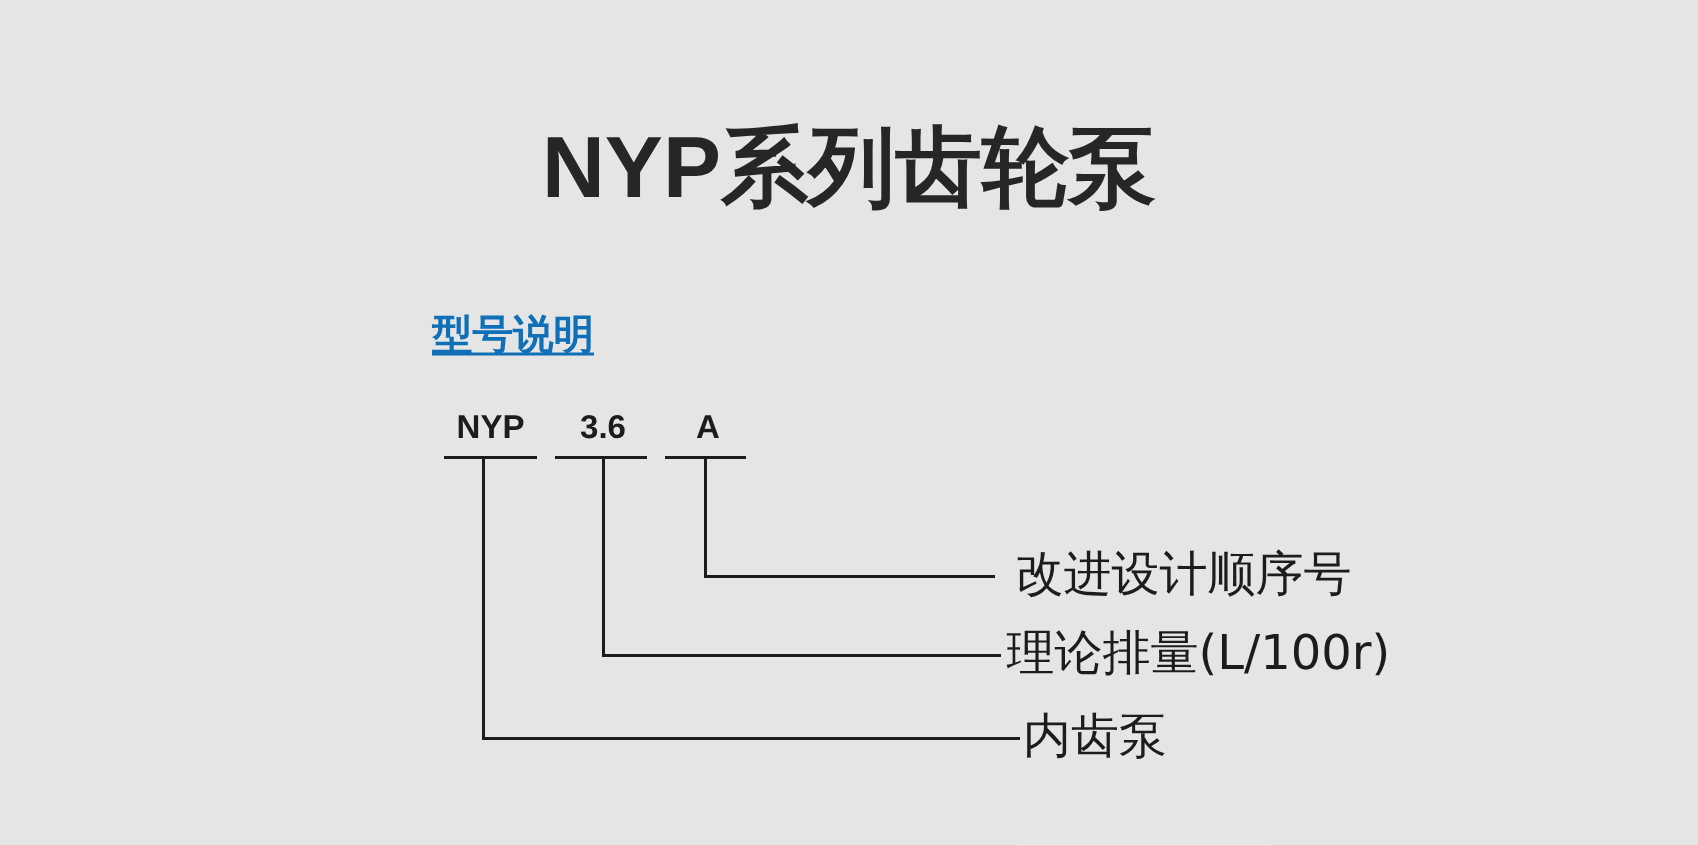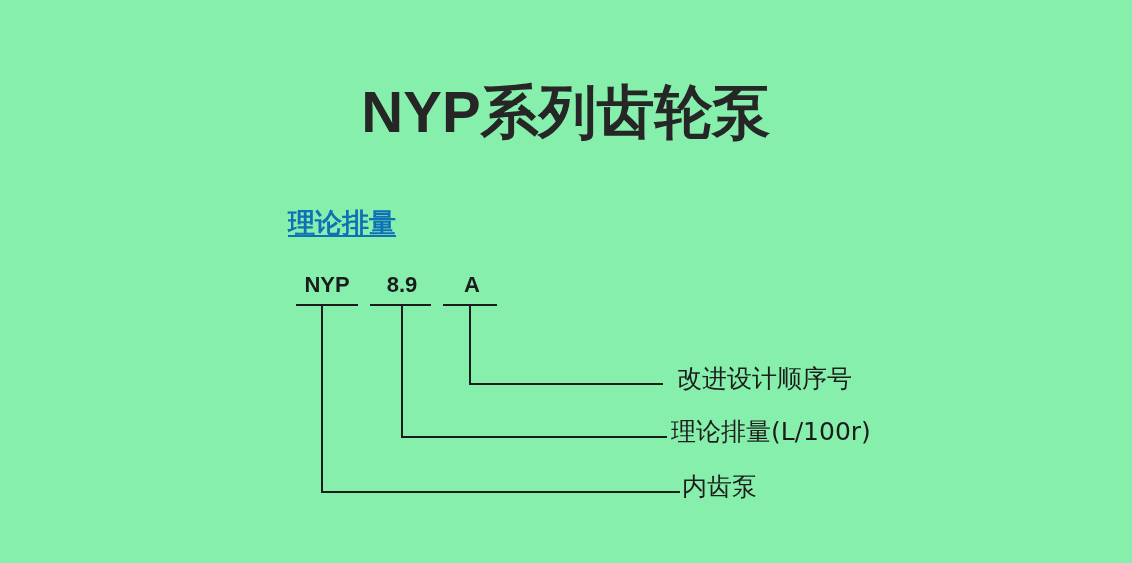--- a/index.html
+++ b/index.html
@@ -12,21 +12,21 @@
     background: #ffffff;
     font-family: "Liberation Sans", "DejaVu Sans", sans-serif;
     overflow: hidden;
     position: relative;
   }
 
   .page {
     position: relative;
     width: 1132px;
     height: 563px;
-    background: #86efac;
+    background: #e5e5e5;
   }
 
   
   .page-title {
     position: absolute;
     left: 0;
     top: 80px;
     width: 1132px;
     text-align: center;
     font-size: 58px;
@@ -70,41 +70,41 @@
     left: 0;
     top: 0;
     width: 1132px;
     height: 563px;
     pointer-events: none;
   }
 
   
   .desc-label {
     position: absolute;
-    font-size: 25px;
+    font-size: 32px;
     color: #1c1c1c;
     font-family: "DejaVu Sans", "Liberation Sans", sans-serif;
     white-space: nowrap;
     line-height: 1;
   }
   #desc-0 { left: 677px; top: 366px; }
   #desc-1 { left: 671px; top: 419px; }
   #desc-2 { left: 682px; top: 474px; text-align: right; }
 </style>
 </head>
 <body>
 
 <div class="page">
 
   <div class="page-title">NYP系列齿轮泵</div>
 
-  <div class="section-heading">理论排量</div>
+  <div class="section-heading">型号说明</div>
 
   <div class="code-token" id="token-nyp">NYP</div>
-  <div class="code-token" id="token-num">8.9</div>
+  <div class="code-token" id="token-num">3.6</div>
   <div class="code-token" id="token-sfx">A</div>
 
   <svg class="leader-svg" viewBox="0 0 1132 563">
     <g stroke="#1c1c1c" stroke-width="2" fill="none" shape-rendering="crispEdges">
 
       <line x1="296" y1="305" x2="358" y2="305"></line>
       <line x1="370" y1="305" x2="431" y2="305"></line>
       <line x1="443" y1="305" x2="497" y2="305"></line>
 
       <path d="M470 305 L470 384 L663 384"></path>

